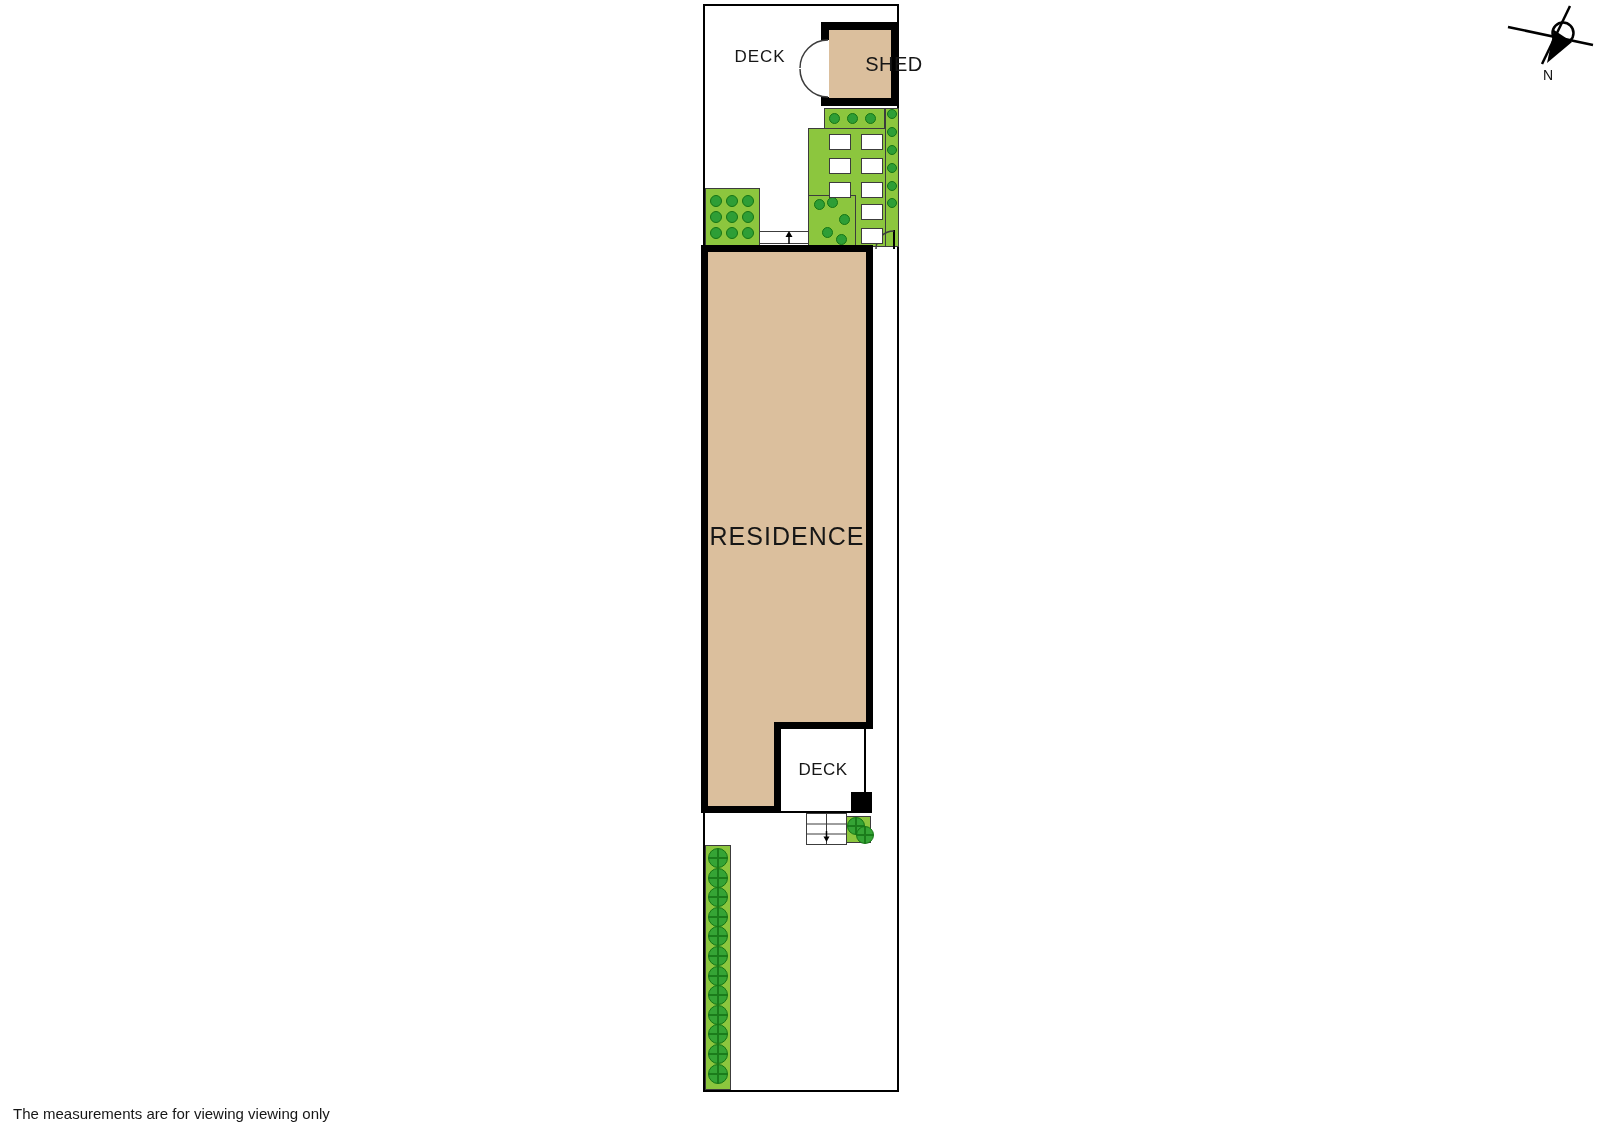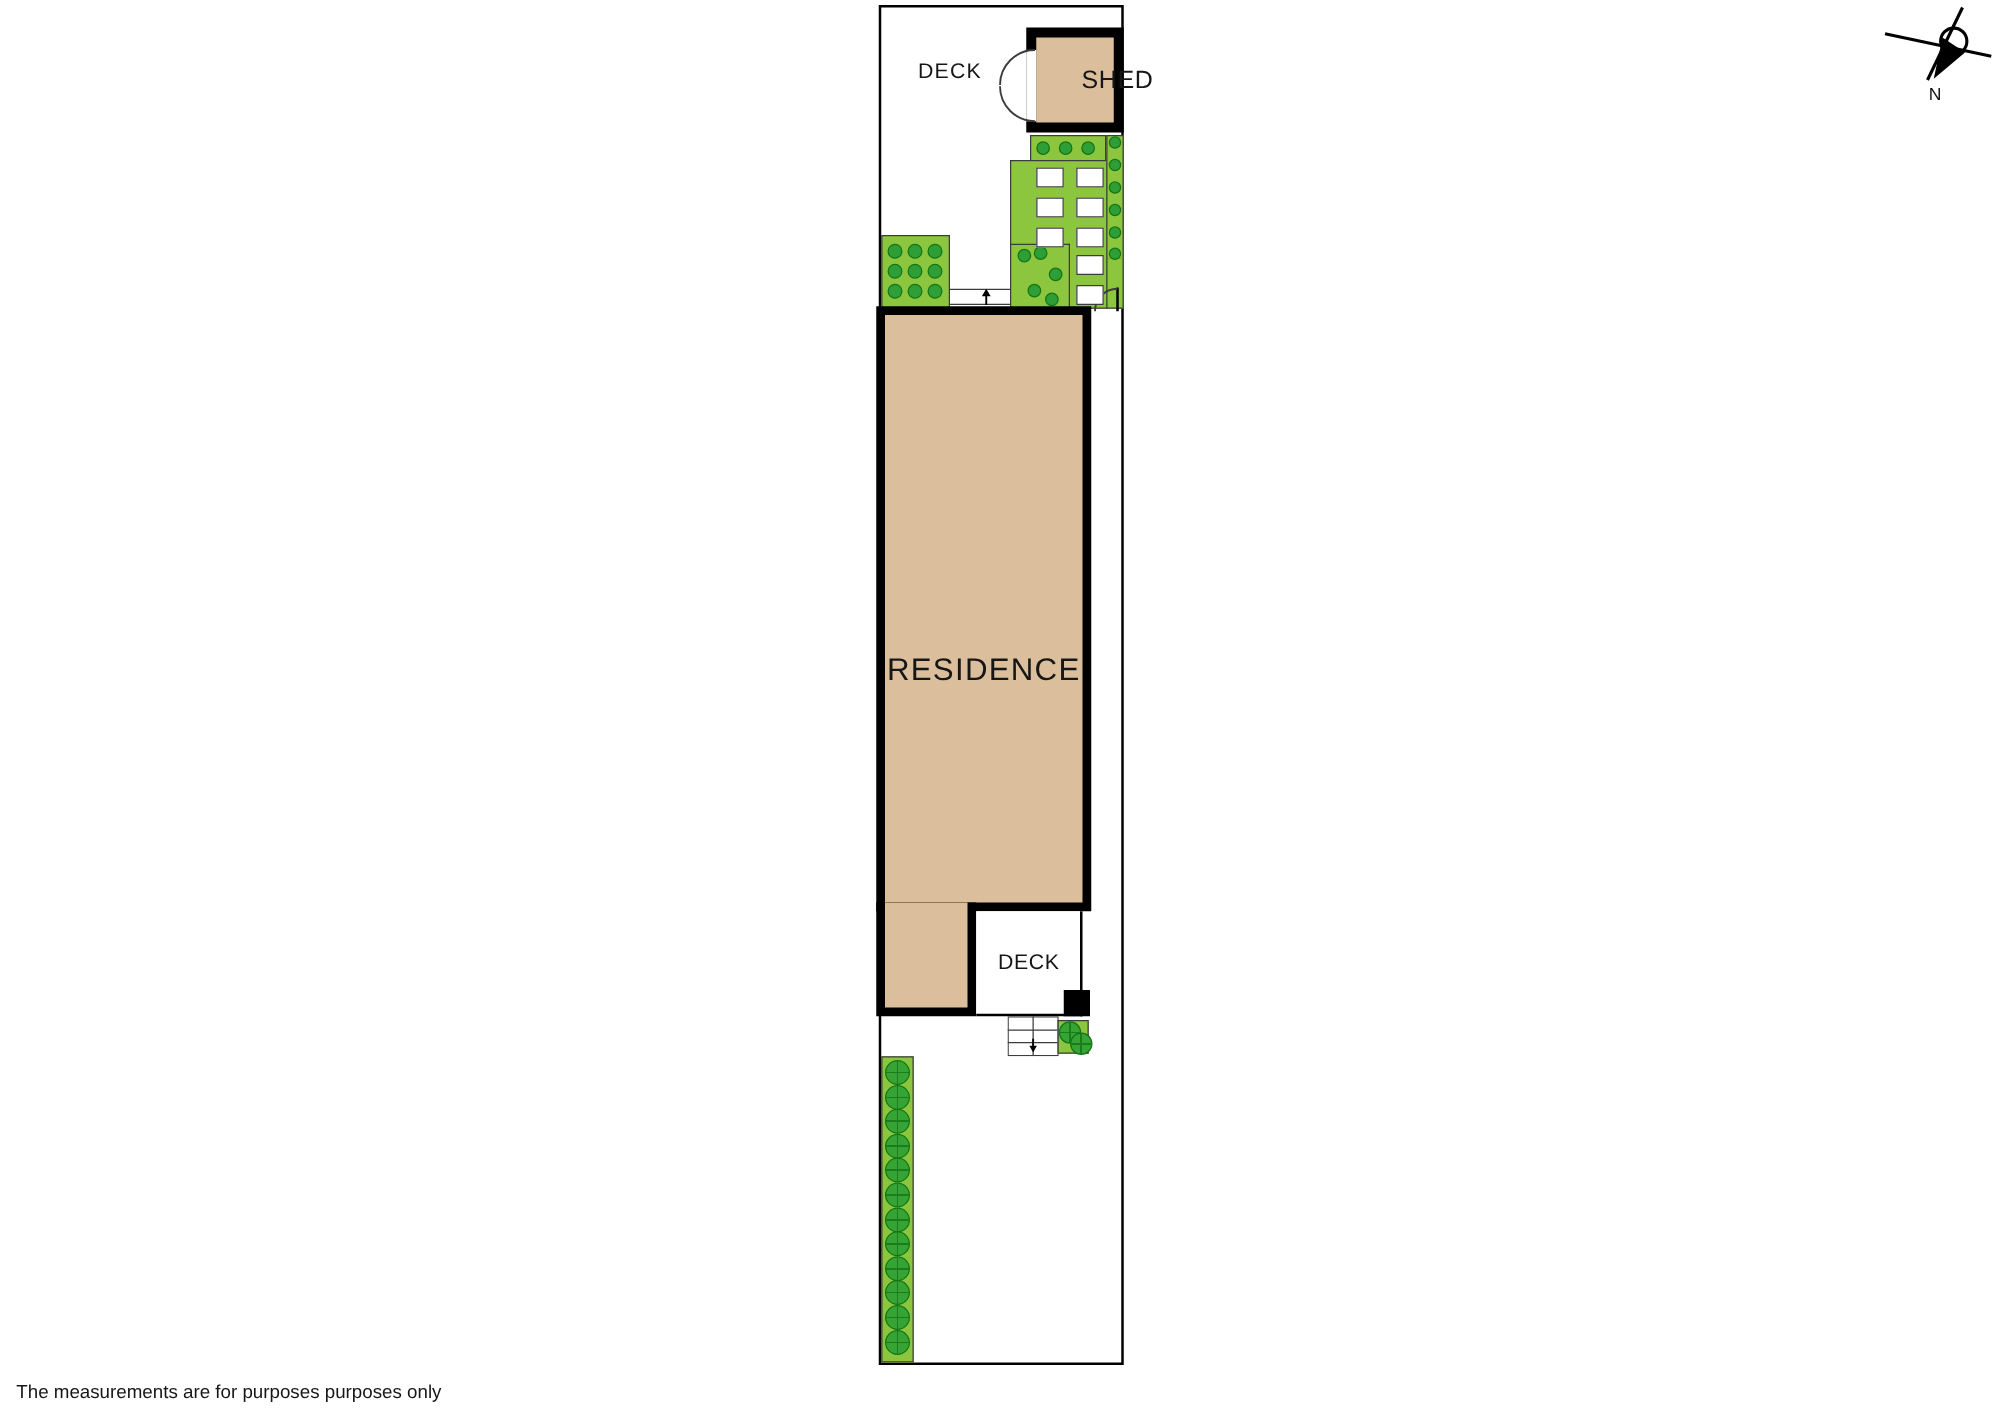--- a/index.html
+++ b/index.html
@@ -108,21 +108,21 @@
   <div class="abs green back-strip"></div>
 
   <svg class="svg-abs" style="left:1480px;top:0;" width="120" height="90" viewBox="0 0 120 90">
     <line x1="28" y1="27" x2="113" y2="45" stroke="#000" stroke-width="2.5"></line>
     <line x1="90" y1="6" x2="62" y2="64" stroke="#000" stroke-width="2.5"></line>
     <circle cx="83" cy="33" r="10.5" fill="none" stroke="#000" stroke-width="2.5"></circle>
     <polygon points="67,63 74,30 92,42" fill="#000"></polygon>
     <text x="68" y="80" font-size="14" text-anchor="middle" fill="#111">N</text>
   </svg>
 
-  <div class="abs disclaimer">The measurements are for purposes purposes only</div>
+  <div class="abs disclaimer">The measurements are for viewing viewing only</div>
 
 <div class="shrub" style="left: 828.5px; top: 112.5px; width: 11px; height: 11px;"></div>
     <div class="shrub" style="left: 846.5px; top: 112.5px; width: 11px; height: 11px;"></div>
     <div class="shrub" style="left: 864.5px; top: 112.5px; width: 11px; height: 11px;"></div>
     <div class="shrub" style="left: 887px; top: 109px; width: 10px; height: 10px;"></div>
     <div class="shrub" style="left: 887px; top: 127px; width: 10px; height: 10px;"></div>
     <div class="shrub" style="left: 887px; top: 145px; width: 10px; height: 10px;"></div>
     <div class="shrub" style="left: 887px; top: 163px; width: 10px; height: 10px;"></div>
     <div class="shrub" style="left: 887px; top: 181px; width: 10px; height: 10px;"></div>
     <div class="shrub" style="left: 887px; top: 198px; width: 10px; height: 10px;"></div>

